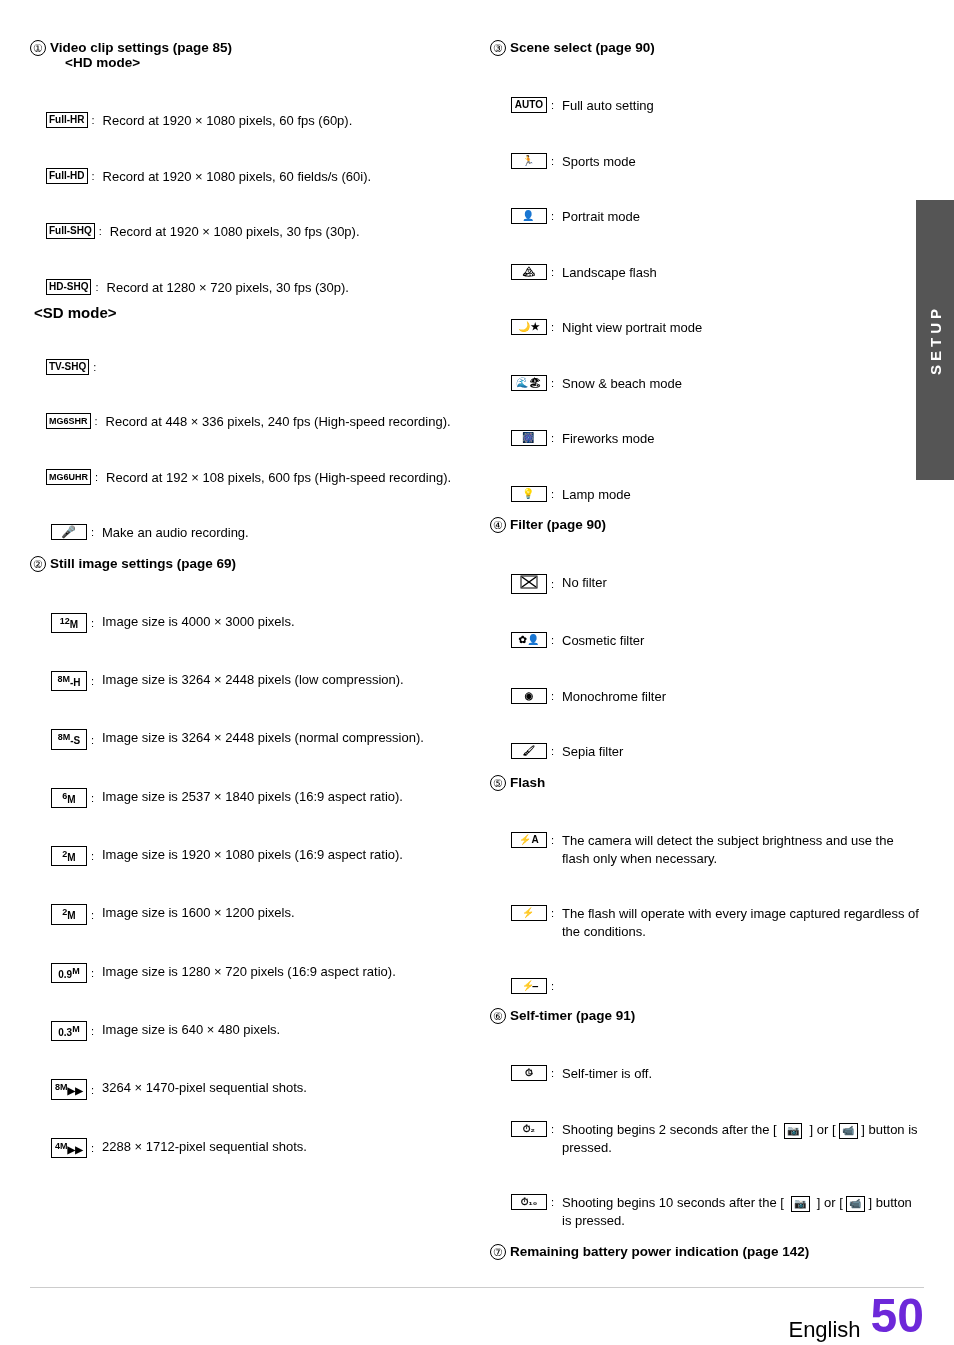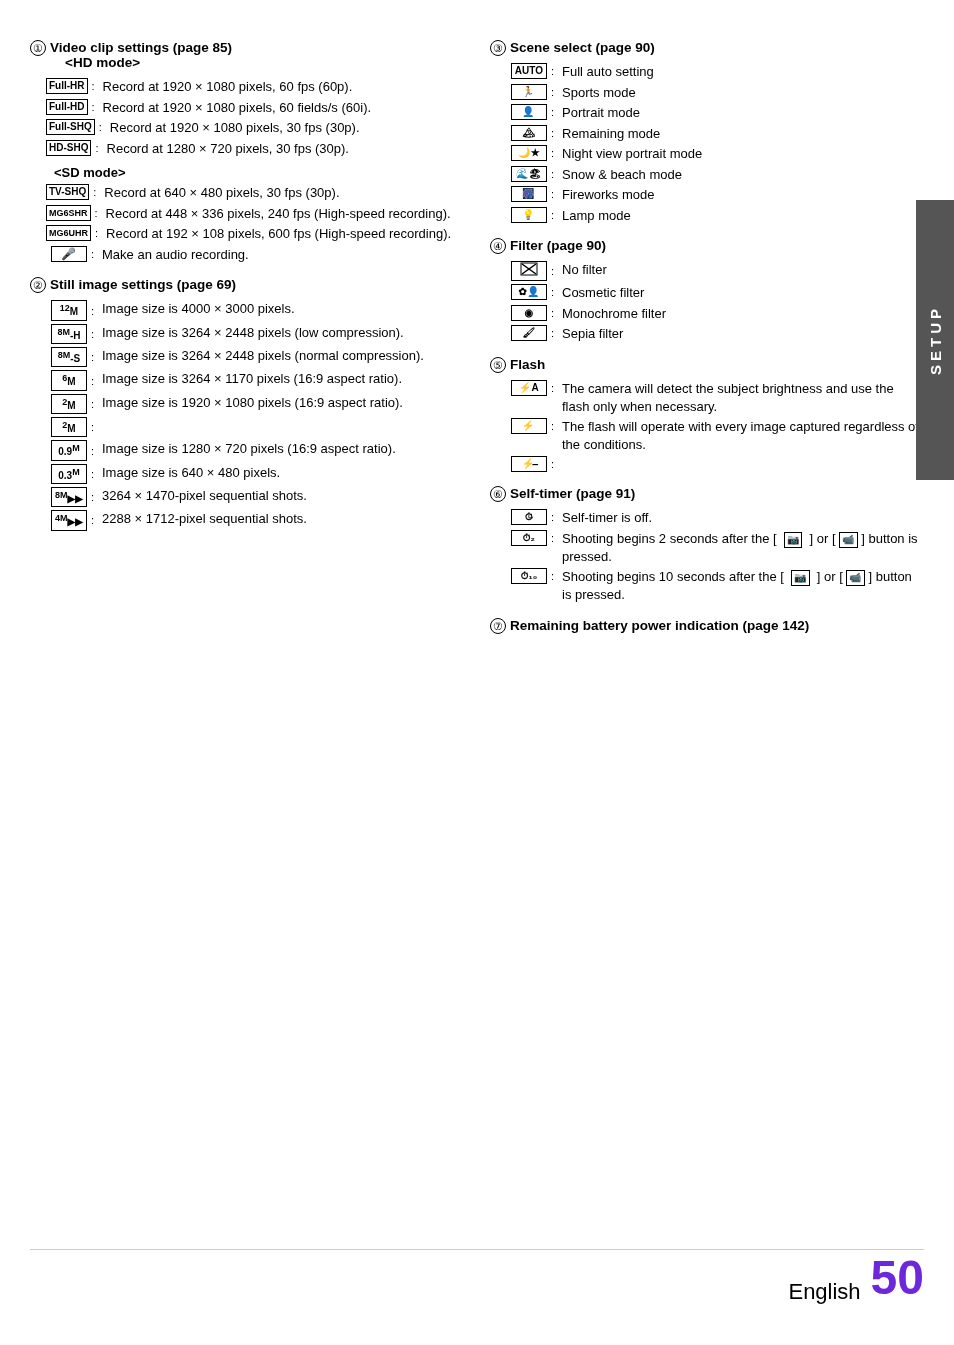--- a/index.html
+++ b/index.html
@@ -36,29 +36,30 @@
     .section {
       margin-bottom: 14px;
     }
     .section-title {
       font-weight: bold;
       font-size: 13.5px;
       margin-bottom: 4px;
     }
     .sub-title {
       font-weight: bold;
-      font-size: 13px;
+      font-size: 15px;
       margin-bottom: 4px;
-      margin-left: 24px;
+      margin-left: 4px;
     }
     .item-row {
       display: flex;
       align-items: flex-start;
       margin-bottom: 3px;
       margin-left: 16px;
+      margin-top: 38px;
     }
     .item-icon {
       min-width: 52px;
       display: inline-flex;
       align-items: center;
       justify-content: flex-end;
       margin-right: 4px;
       font-size: 11px;
     }
     .item-text {
@@ -175,21 +176,20 @@
           <span class="item-text">Record at 1280 × 720 pixels, 30 fps (30p).</span>
         </div>
 
         <div class="sub-title" style="margin-top:8px;">&lt;SD mode&gt;</div>
 
         <div class="item-row">
           <span class="item-icon">
             <span class="icon-box">TV-SHQ</span>
               <span class="colon">:</span>
           </span>
-          <span class="item-text">Record at 640 × 480 pixels, 30 fps (30p).</span>
         </div>
         <div class="item-row">
           <span class="item-icon">
             <span class="icon-box" style="font-size:9px;">MG6SHR</span>
               <span class="colon">:</span>
           </span>
           <span class="item-text">Record at 448 × 336 pixels, 240 fps (High-speed recording).</span>
         </div>
         <div class="item-row">
           <span class="item-icon">
@@ -232,34 +232,35 @@
             <span class="icon-box"><sup>8M</sup>-S</span>
               <span class="colon">:</span>
           </span>
           <span class="item-text">Image size is 3264 × 2448 pixels (normal compression).</span>
         </div>
         <div class="item-row">
           <span class="item-icon">
             <span class="icon-box"><sup>6</sup>M</span>
               <span class="colon">:</span>
           </span>
-          <span class="item-text">Image size is 3264 × 1170 pixels (16:9 aspect ratio).</span>
+          <span class="item-text">Image size is 2537 × 1840 pixels (16:9 aspect ratio).</span>
         </div>
         <div class="item-row">
           <span class="item-icon">
             <span class="icon-box"><sup>2</sup>M</span>
               <span class="colon">:</span>
           </span>
           <span class="item-text">Image size is 1920 × 1080 pixels (16:9 aspect ratio).</span>
         </div>
         <div class="item-row">
           <span class="item-icon">
             <span class="icon-box"><sup>2</sup>M</span>
               <span class="colon">:</span>
           </span>
+          <span class="item-text">Image size is 1600 × 1200 pixels.</span>
         </div>
         <div class="item-row">
           <span class="item-icon">
             <span class="icon-box">0.9<sup>M</sup></span>
               <span class="colon">:</span>
           </span>
           <span class="item-text">Image size is 1280 × 720 pixels (16:9 aspect ratio).</span>
         </div>
         <div class="item-row">
           <span class="item-icon">
@@ -313,21 +314,21 @@
             <span class="icon-box">👤</span>
               <span class="colon">:</span>
           </span>
           <span class="item-text">Portrait mode</span>
         </div>
         <div class="item-row">
           <span class="item-icon">
             <span class="icon-box">🏔</span>
               <span class="colon">:</span>
           </span>
-          <span class="item-text">Remaining mode</span>
+          <span class="item-text">Landscape flash</span>
         </div>
         <div class="item-row">
           <span class="item-icon">
             <span class="icon-box">🌙★</span>
               <span class="colon">:</span>
           </span>
           <span class="item-text">Night view portrait mode</span>
         </div>
         <div class="item-row">
           <span class="item-icon">

